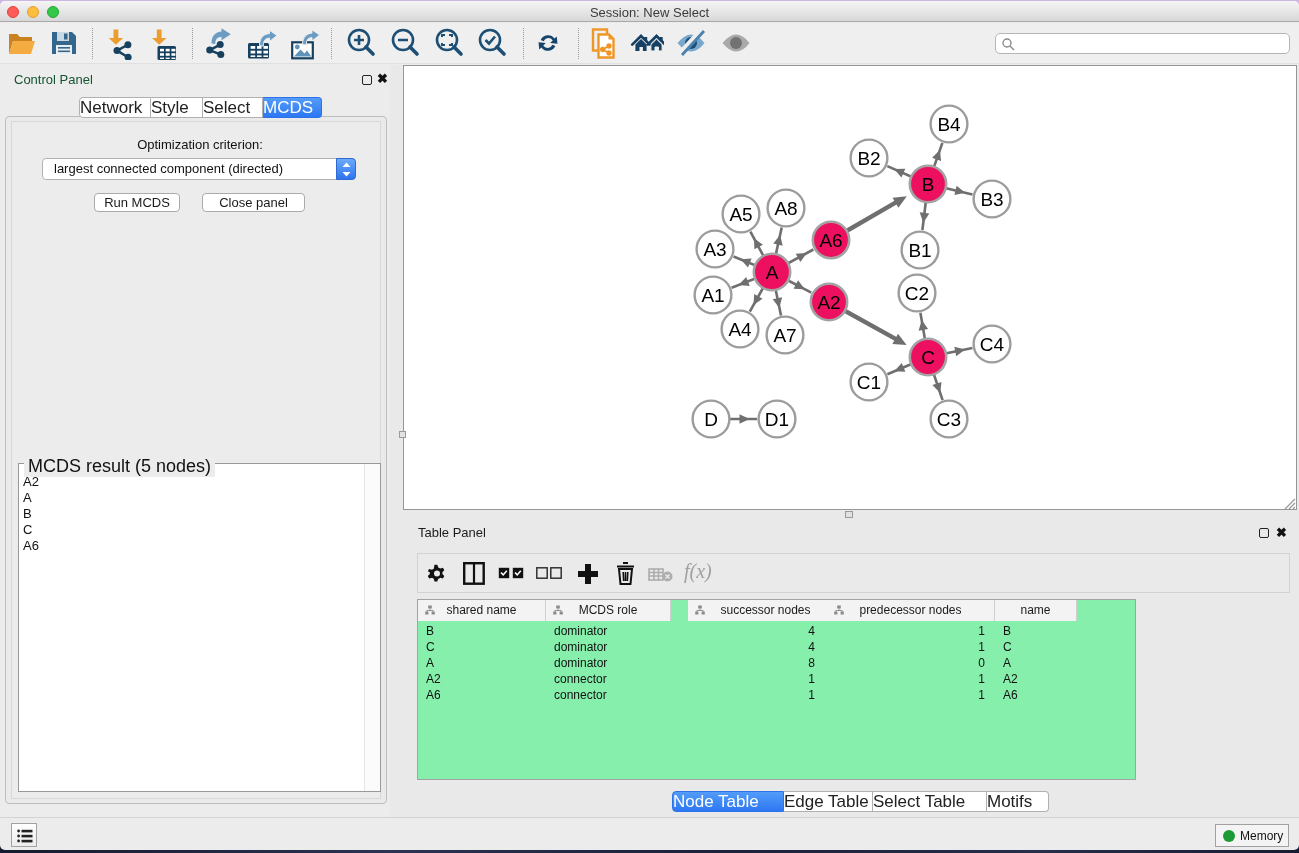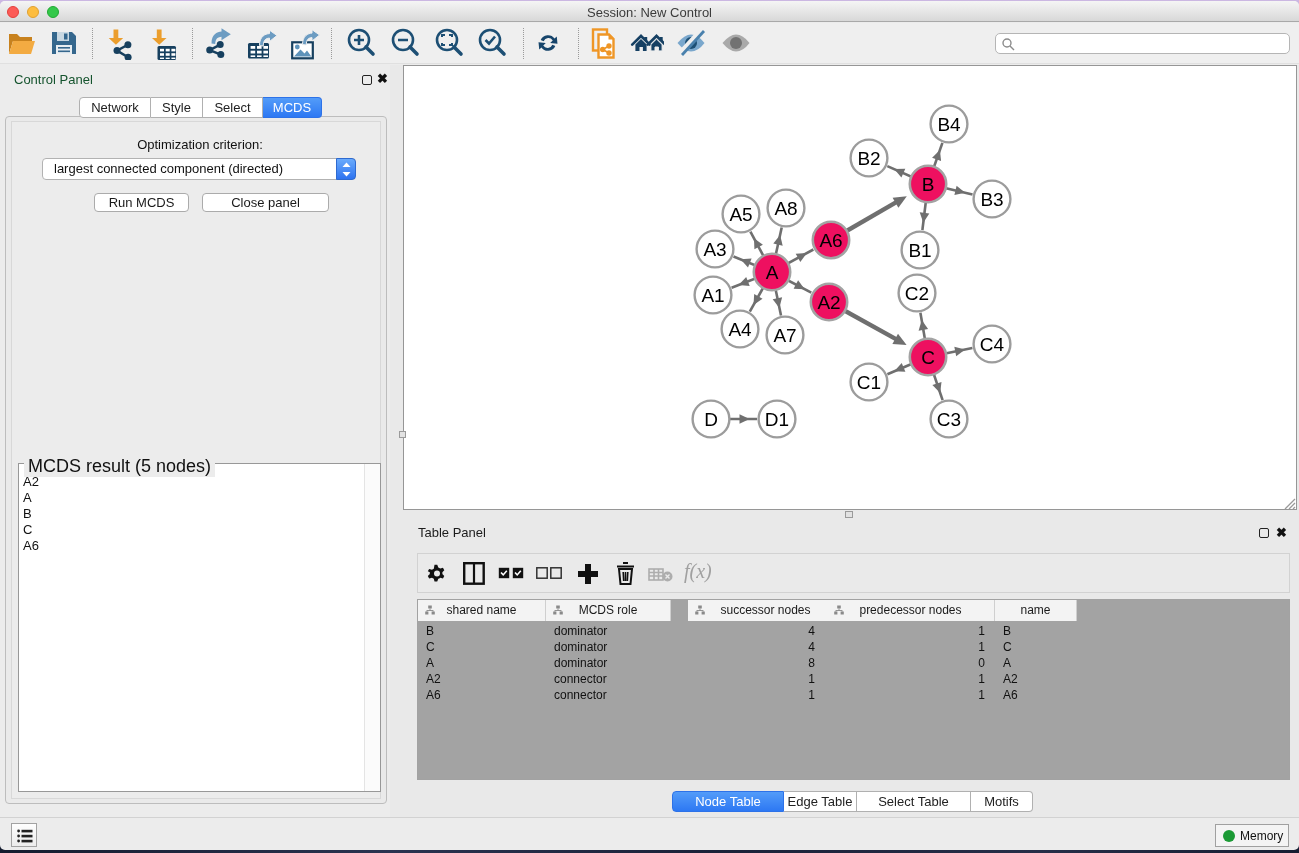--- a/index.html
+++ b/index.html
@@ -19,21 +19,21 @@
 .sep{position:absolute;top:5px;height:31px;width:0;border-left:1px dotted #9a9a9a}
 .tbi{position:absolute;top:3px;width:34px;height:34px}
 #search{left:995px;top:10px;width:295px;height:21px;background:#fff;border:1px solid #b5b5b5;border-radius:5px}
 
 #cptitle{left:14px;top:71px;font-size:13px;color:#14532d}
 .panicon{position:absolute;top:74px;width:10px;height:10px;border:1.6px solid #222;border-radius:2px}
 .panx{position:absolute;top:70px;font-size:13px;font-weight:bold;color:#111}
 #tabpanel{left:5px;top:115px;width:382px;height:688px;background:#eaeaea;border:1px solid #bdbdbd;border-radius:4px}
 #innerpanel{left:11px;top:120px;width:370px;height:678px;background:#ececec;border:1px solid #d8d8d8}
 #tabs{left:79px;top:96px;height:21px;display:flex}
-.tab{height:21px;background:#fff;border:1px solid #b0b0b0;border-left:none;font-size:13px;color:#222;text-align:center;line-height:19px}
+.tab{height:21px;background:#fff;border:1px solid #b0b0b0;border-left:none;font-size:17px;color:#222;text-align:left;line-height:19px}
 .tab.first{border-left:1px solid #b0b0b0;border-radius:4px 0 0 4px}
 .tab.sel{background:linear-gradient(#539cf9,#2d78f3);color:#fff;border-color:#2d72e8;border-radius:0 4px 4px 0}
 #optlabel{left:4px;top:136px;width:392px;text-align:center;font-size:13px;color:#111}
 #combo{left:42px;top:157px;width:314px;height:22px;background:#fff;border:1px solid #b2b2b2;border-radius:4px;font-size:13px;color:#111;line-height:20px;padding-left:11px}
 #combobtn{left:336px;top:157px;width:20px;height:22px;border-radius:0 4px 4px 0;background:linear-gradient(#6aabfc,#2e73f0);border:1px solid #2e6ad0}
 .btn{position:absolute;height:19px;background:#fff;border:1px solid #ababab;border-radius:4px;font-size:13px;color:#1a1a1a;text-align:center;line-height:17px}
 
 #mcdsbox{left:18px;top:462px;width:363px;height:329px;background:#fff;border:1px solid #989898}
 #mcdslegend{left:24px;top:455px;font-size:18px;color:#111;background:#ececec;padding:0 4px}
 #mcdsscroll{left:364px;top:463px;width:16px;height:327px;background:#fbfbfb;border-left:1px solid #e4e4e4}
@@ -49,38 +49,38 @@
 .tls{position:absolute;width:11px;height:11px;border-radius:50%;top:4px}
 #netname{width:100%;text-align:center;top:3px;font-size:13px;color:#2e2e2e}
 #graph{left:0;top:21px}
 #graph line{stroke:#6f6f6f}
 #graph .wh{fill:#fff;stroke:#9c9c9c;stroke-width:2.4}
 #graph .pk{fill:#ee1060;stroke:#a3a3a3;stroke-width:2.6}
 #graph text{font-family:"Liberation Sans",sans-serif;font-size:19px;font-weight:400;fill:#000;text-anchor:middle}
 
 #tptitle{left:418px;top:524px;font-size:13px;color:#1c1c1c}
 #tptoolbar{left:417px;top:552px;width:873px;height:40px;background:#eaeaea;border:1px solid #d2d2d2}
-#tptable{left:417px;top:598px;width:873px;height:181px;background:#a3a3a3;border:1px solid #a2a2a2}
+#tptable{left:417px;top:598px;width:719px;height:181px;background:#86efac;border:1px solid #a2a2a2}
 .th{position:absolute;top:0;height:21px;background:#f3f3f3;border-right:1px solid #cfcfcf;font-size:12px;color:#1a1a1a;text-align:center;line-height:21px}
 .tr{position:absolute;font-size:12px;color:#111}
 
 #btabs{left:672px;top:790px;height:21px;display:flex}
 
 #statusline{left:0;top:816px;width:1299px;height:0;border-top:1px solid #d2d2d2}
 #listbtn{left:11px;top:822px;width:26px;height:24px;background:linear-gradient(#fefefe,#ececec);border:1px solid #a2a2a2}
 #membtn{left:1215px;top:823px;width:74px;height:23px;background:#f4f4f4;border:1px solid #a0a0a0;font-size:12px;color:#111}
 </style></head>
 <body>
 <div id="deskbottom" class="abs"></div>
 <div id="win" class="abs">
   <div id="titlebar" class="abs">
       <div class="tl t1"></div>
       <div class="tl t2"></div>
       <div class="tl t3"></div>
-      <div id="titletext" class="abs">Session: New Control</div>
+      <div id="titletext" class="abs">Session: New Select</div>
     </div>
   <div id="toolbar" class="abs">
     <div class="sep" style="left:92px"></div>
       <div class="sep" style="left:192px"></div>
       <div class="sep" style="left:331px"></div>
       <div class="sep" style="left:523px"></div>
       <div class="sep" style="left:578px"></div>
     <svg class="tbi" style="left:5px" viewBox="0 0 34 34">
         <path d="M4,8 h8 l3,3 h12 v4 H8 l-4,13 z" fill="#c8821e"></path>
         <path d="M8,15 h22 l-4,13 H4 z" fill="#f3ab42"></path>
@@ -219,22 +219,22 @@
       <div class="tab" style="width:52px">Style</div>
       <div class="tab" style="width:60px">Select</div>
       <div class="tab sel" style="width:59px">MCDS</div>
   </div>
   <div id="combo" class="abs">largest connected component (directed)</div>
   <div id="optlabel" class="abs">Optimization criterion:</div>
   <div id="combobtn" class="abs"><svg width="19" height="21" viewBox="0 0 19 21">
         <path d="M9.5,3.5 L13.5,8 h-8 z" fill="#fff"></path>
         <path d="M9.5,17.5 L13.5,13 h-8 z" fill="#fff"></path>
       </svg></div>
-  <div class="btn" style="left:94px;top:192px;width:95px">Run MCDS</div>
-  <div class="btn" style="left:202px;top:192px;width:127px">Close panel</div>
+  <div class="btn" style="left:94px;top:192px;width:86px">Run MCDS</div>
+  <div class="btn" style="left:202px;top:192px;width:103px">Close panel</div>
   <div id="mcdsbox" class="abs"></div>
   <div id="mcdsscroll" class="abs"></div>
   <div id="mcdslegend" class="abs">MCDS result (5 nodes)</div>
   <div id="mcdslist" class="abs">A2<br>A<br>B<br>C<br>A6</div>
   <div id="rightbg" class="abs"></div>
   <div id="netwin" class="abs">
     <svg id="graph" class="abs" width="892" height="422">
 <defs>
           <marker id="ar" markerWidth="3.8" markerHeight="3" refX="3.4" refY="1.5" orient="auto" markerUnits="strokeWidth">
             <path d="M0,0 L3.5,1.5 L0,3 z" fill="#6f6f6f"></path>
@@ -392,21 +392,21 @@
         </svg>predecessor nodes</div>
     <div class="th" style="left:577px;width:82px;border-right:1px solid #cfcfcf">name</div>
     <div class="tr" style="left:8px;top:23px;line-height:16px">B<br>C<br>A<br>A2<br>A6</div>
     <div class="tr" style="left:136px;top:23px;line-height:16px">dominator<br>dominator<br>dominator<br>connector<br>connector</div>
     <div class="tr" style="left:253px;top:23px;width:144px;text-align:right;line-height:16px">4<br>4<br>8<br>1<br>1</div>
     <div class="tr" style="left:409px;top:23px;width:158px;text-align:right;line-height:16px">1<br>1<br>0<br>1<br>1</div>
     <div class="tr" style="left:585px;top:23px;line-height:16px">B<br>C<br>A<br>A2<br>A6</div>
   </div>
   <div id="btabs" class="abs">
     <div class="tab first sel" style="border-radius:4px 0 0 4px;width:112px">Node Table</div>
-      <div class="tab" style="width:73px">Edge Table</div>
+      <div class="tab" style="width:89px">Edge Table</div>
       <div class="tab" style="width:114px">Select Table</div>
       <div class="tab" style="border-radius:0 4px 4px 0;width:62px">Motifs</div>
   </div>
   <div id="statusline" class="abs"></div>
   <div id="listbtn" class="abs">
       <svg class="abs" style="left:5px;top:5px" width="16" height="14" viewBox="0 0 16 14">
         <g fill="#222">
           <circle cx="1.6" cy="2" r="1.4"></circle>
           <rect x="4.5" y="0.8" width="11" height="2.6"></rect>
           <circle cx="1.6" cy="7" r="1.4"></circle>

